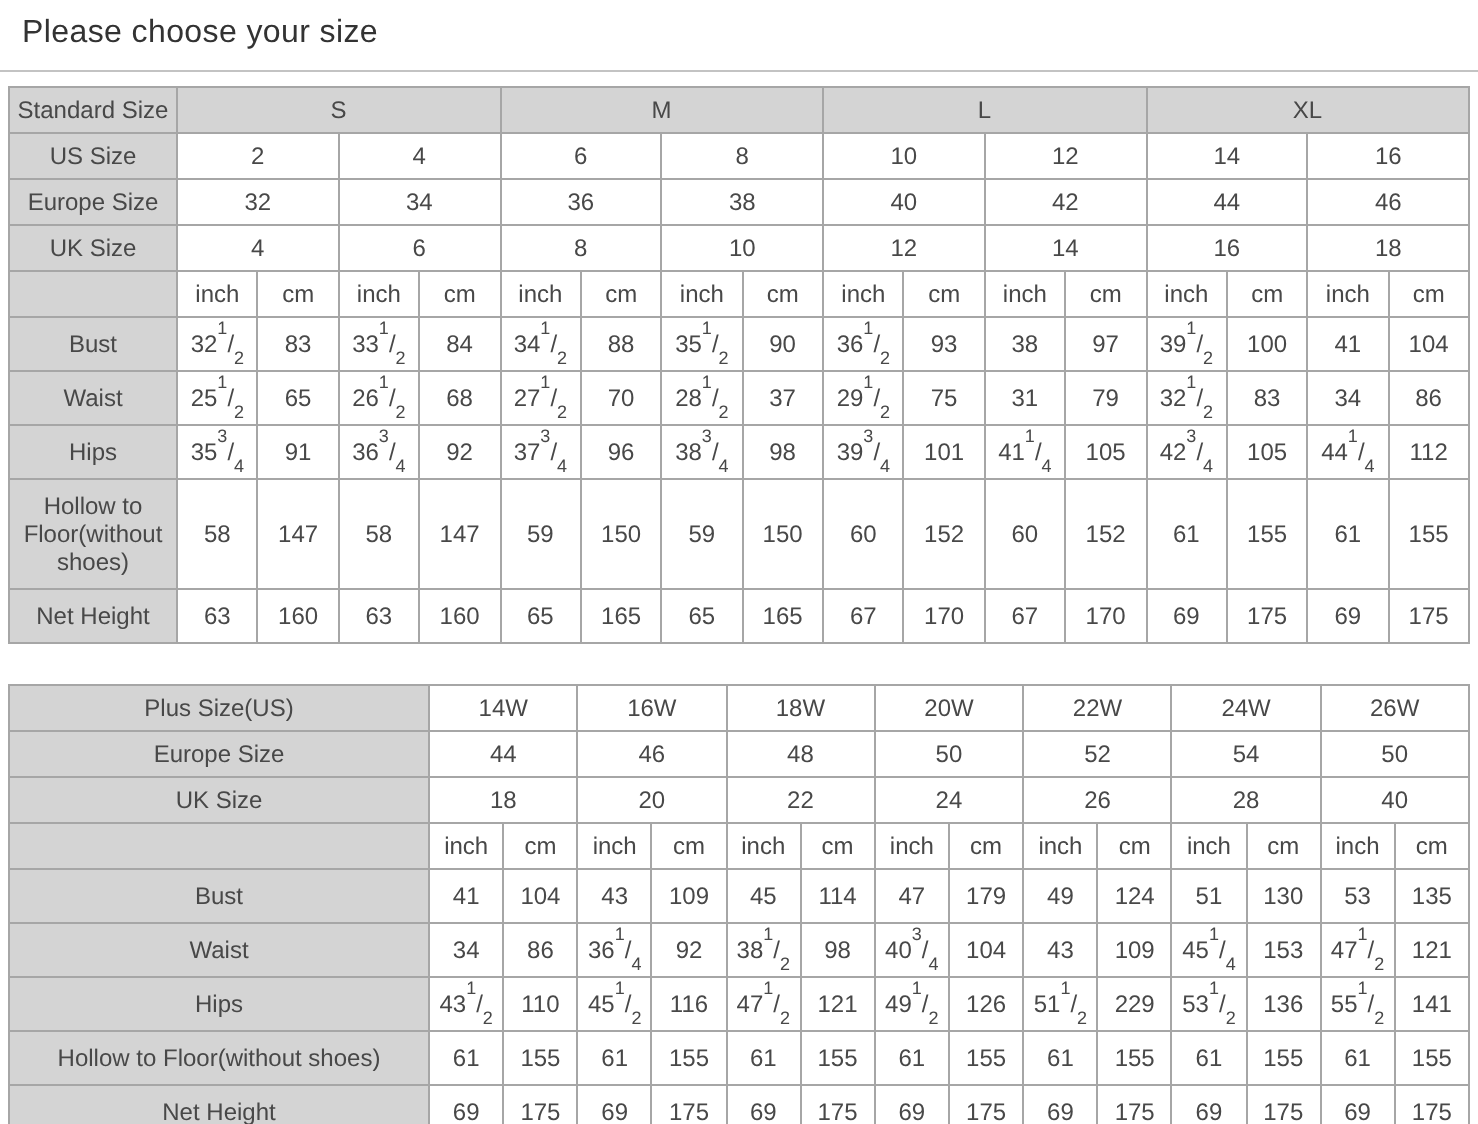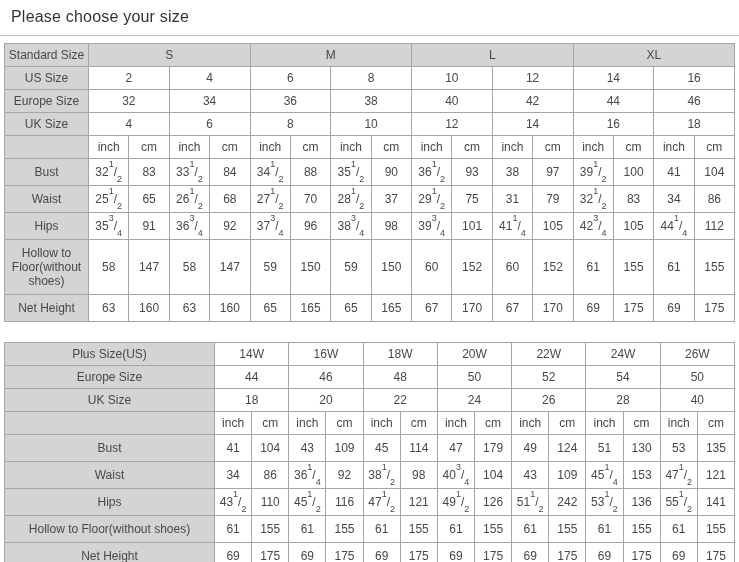--- a/index.html
+++ b/index.html
@@ -328,21 +328,21 @@
           <th class="hdr">Hips</th>
           <td>43<sup>1</sup>/<sub>2</sub></td>
           <td>110</td>
           <td>45<sup>1</sup>/<sub>2</sub></td>
           <td>116</td>
           <td>47<sup>1</sup>/<sub>2</sub></td>
           <td>121</td>
           <td>49<sup>1</sup>/<sub>2</sub></td>
           <td>126</td>
           <td>51<sup>1</sup>/<sub>2</sub></td>
-          <td>242</td>
+          <td>229</td>
           <td>53<sup>1</sup>/<sub>2</sub></td>
           <td>136</td>
           <td>55<sup>1</sup>/<sub>2</sub></td>
           <td>141</td>
         </tr>
         <tr class="measure">
           <th class="hdr">Hollow to Floor(without shoes)</th>
           <td>61</td>
           <td>155</td>
           <td>61</td>

